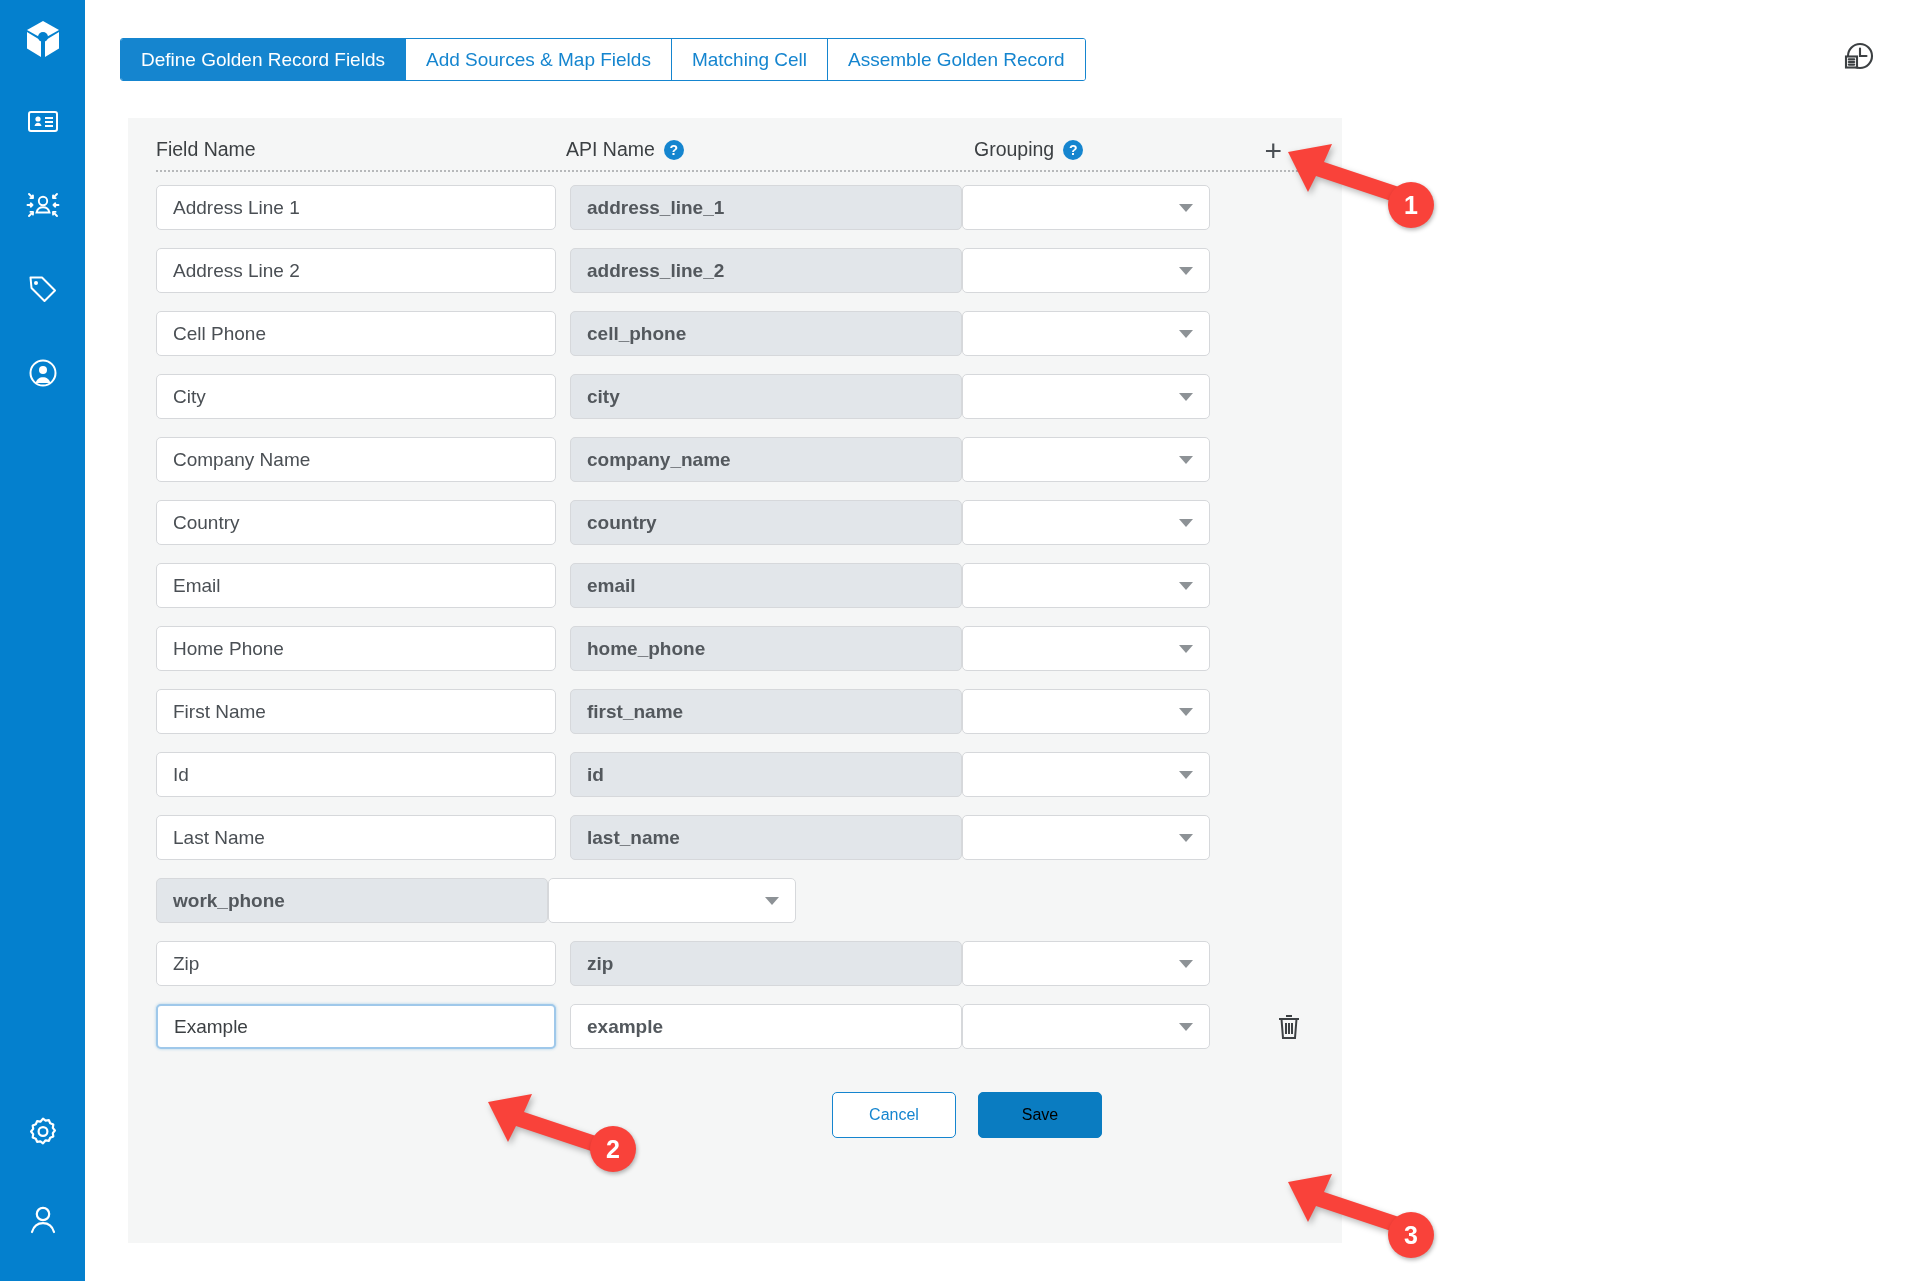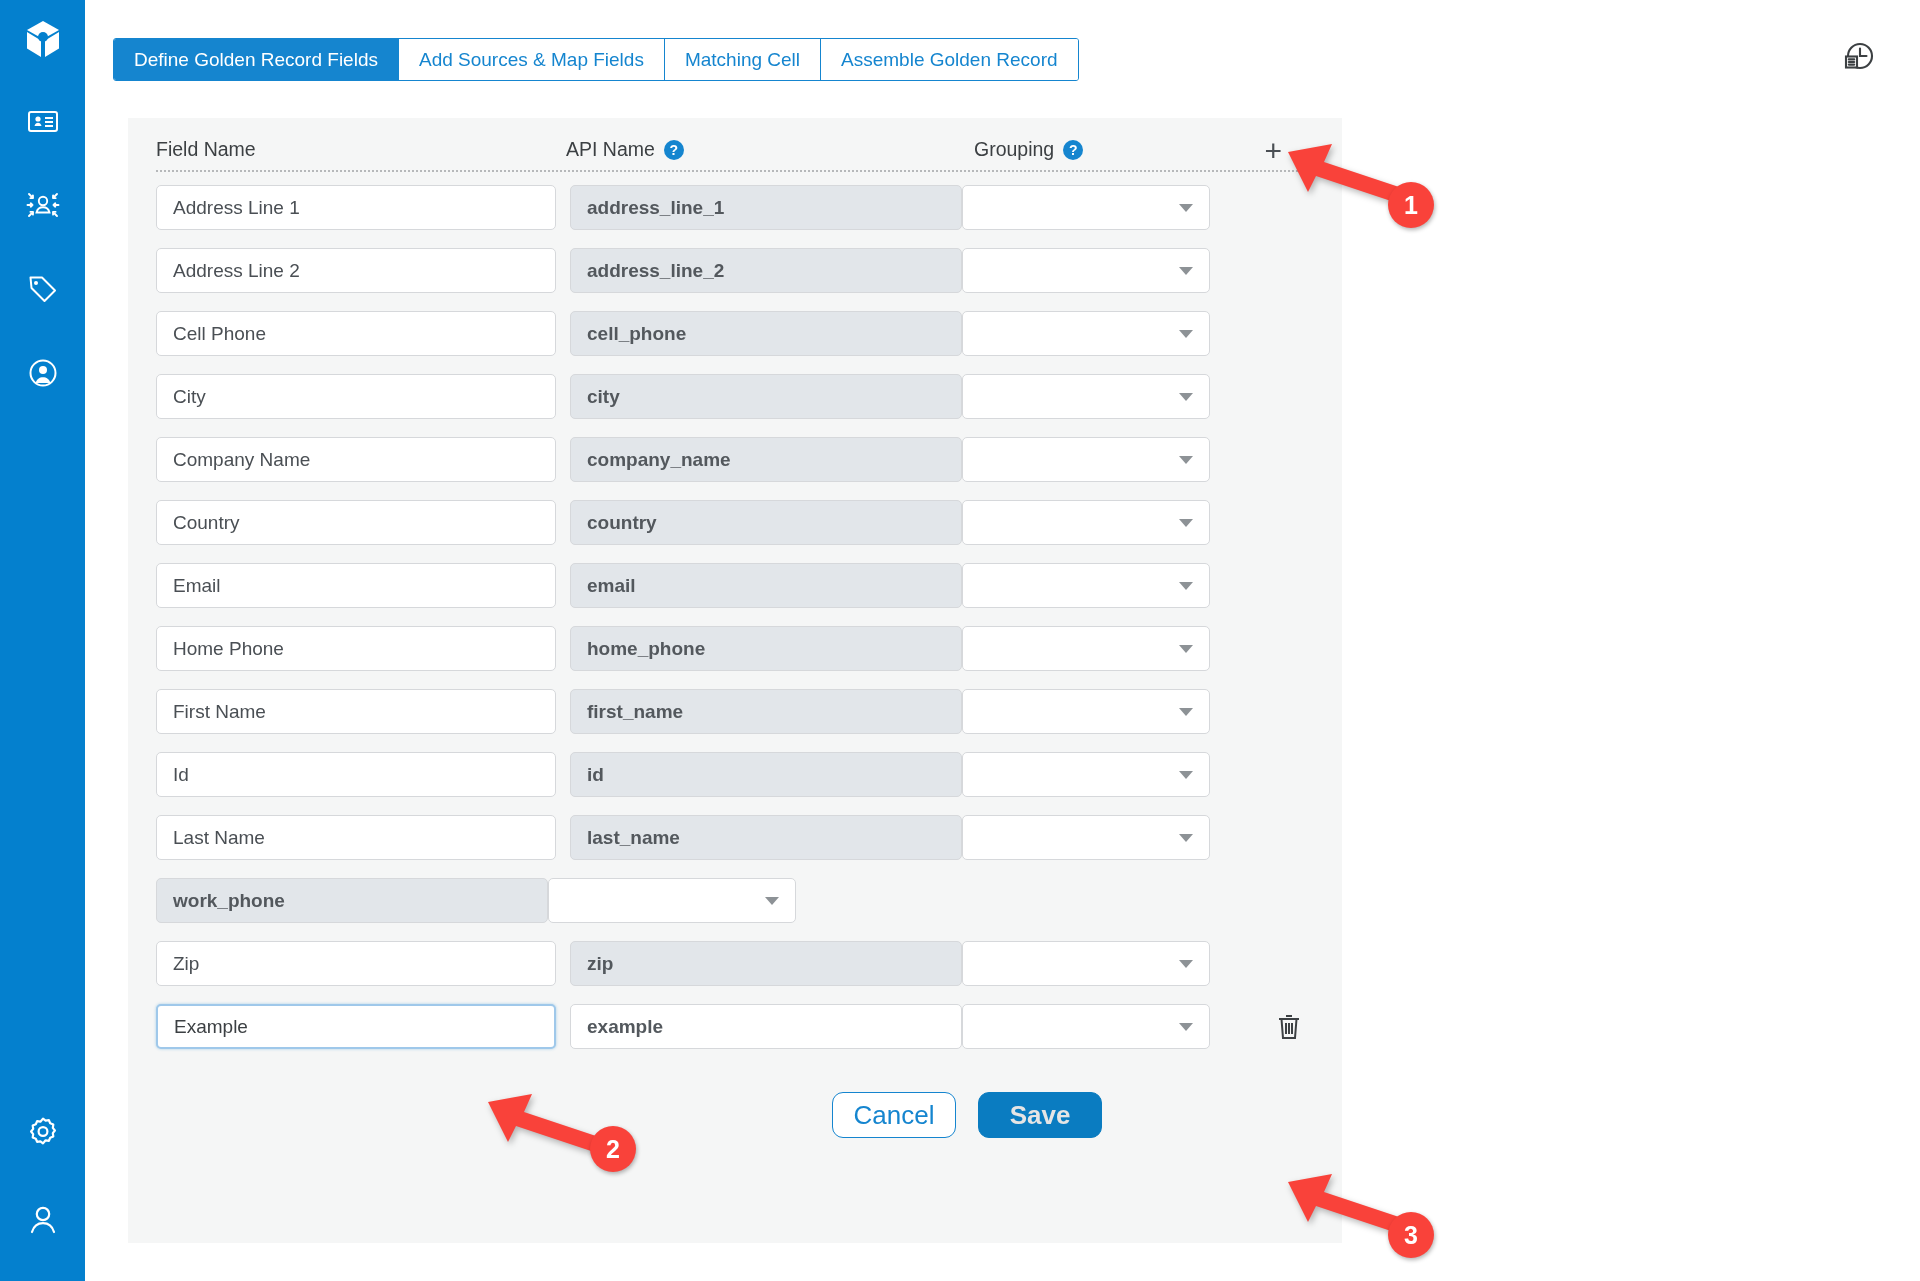--- a/index.html
+++ b/index.html
@@ -31,21 +31,21 @@
   
   #history-icon-wrap {
     position: absolute; right: 40px; top: 38px;
     width: 42px; height: 42px;
     display:flex; align-items:center; justify-content:center;
     color: #3c4043;
   }
 
   
   #tabbar {
-    position: absolute; left: 113px; top: 38px;
+    position: absolute; left: 120px; top: 38px;
     display: flex; align-items: stretch;
     border: 1px solid #1585cf;
     border-radius: 3px;
     overflow: hidden;
     height: 43px;
   }
   .tab {
     display: flex; align-items: center; justify-content: center;
     padding: 0 20px;
     font-size: 19px;
@@ -147,27 +147,27 @@
   }
 
   
   #panel-actions {
     display: flex; justify-content: flex-end; align-items: center;
     gap: 22px;
     padding: 28px 240px 0 0;
   }
   .btn {
     height: 46px; min-width: 124px;
-    border-radius: 11px;
-    font-size: 26px;
+    border-radius: 5px;
+    font-size: 16px;
     display: flex; align-items: center; justify-content: center;
     cursor: pointer;
   }
   .btn-cancel { background: #ffffff; border: 1px solid #1585cf; color: #1585cf; }
-  .btn-save   { background: #0a7cc1; border: 1px solid #0a7cc1; color: #e5e5e5; font-weight: 700; }
+  .btn-save   { background: #0a7cc1; border: 1px solid #0a7cc1; color: #000000; font-weight: 400; }
 
   
   .anno { position: absolute; }
   .anno-badge {
     width: 46px; height: 46px; border-radius: 50%;
     background: #f9423a; color: #ffffff;
     font-size: 25px; font-weight: bold;
     display: flex; align-items: center; justify-content: center;
     box-shadow: 1px 2px 4px rgba(0,0,0,.3);
   }

